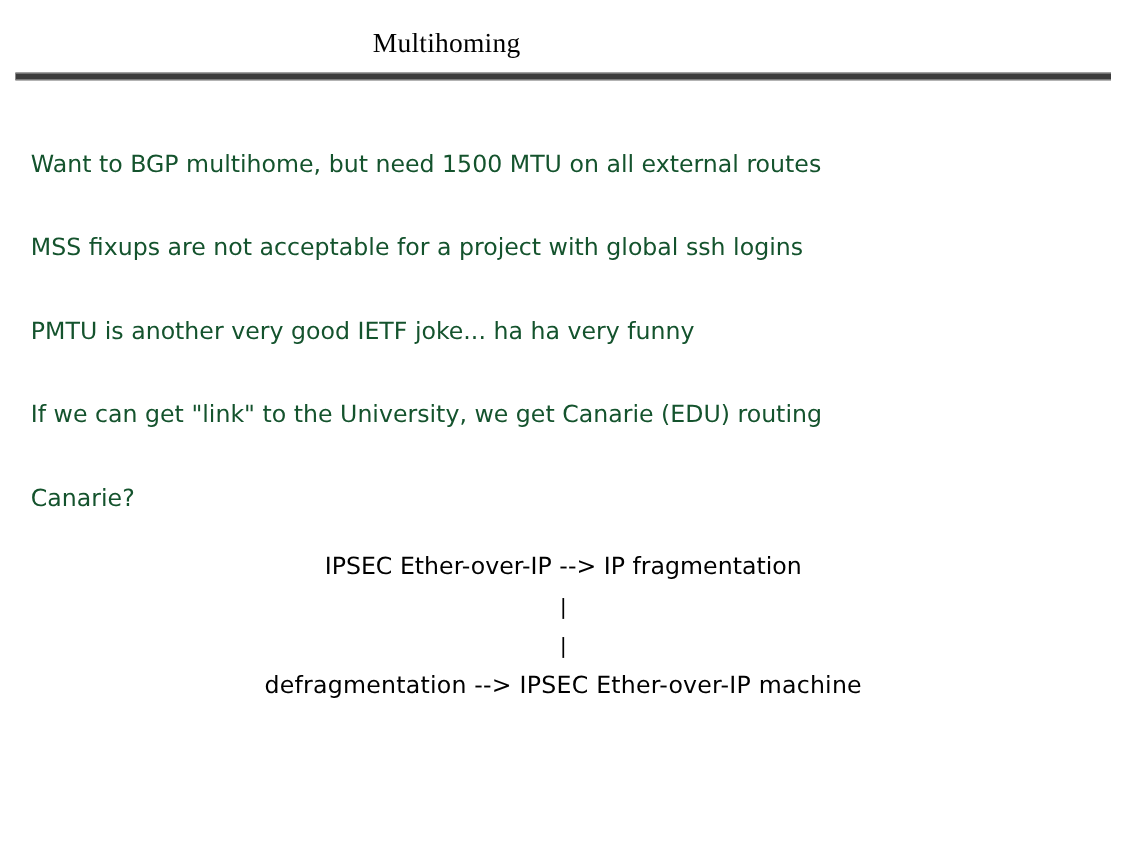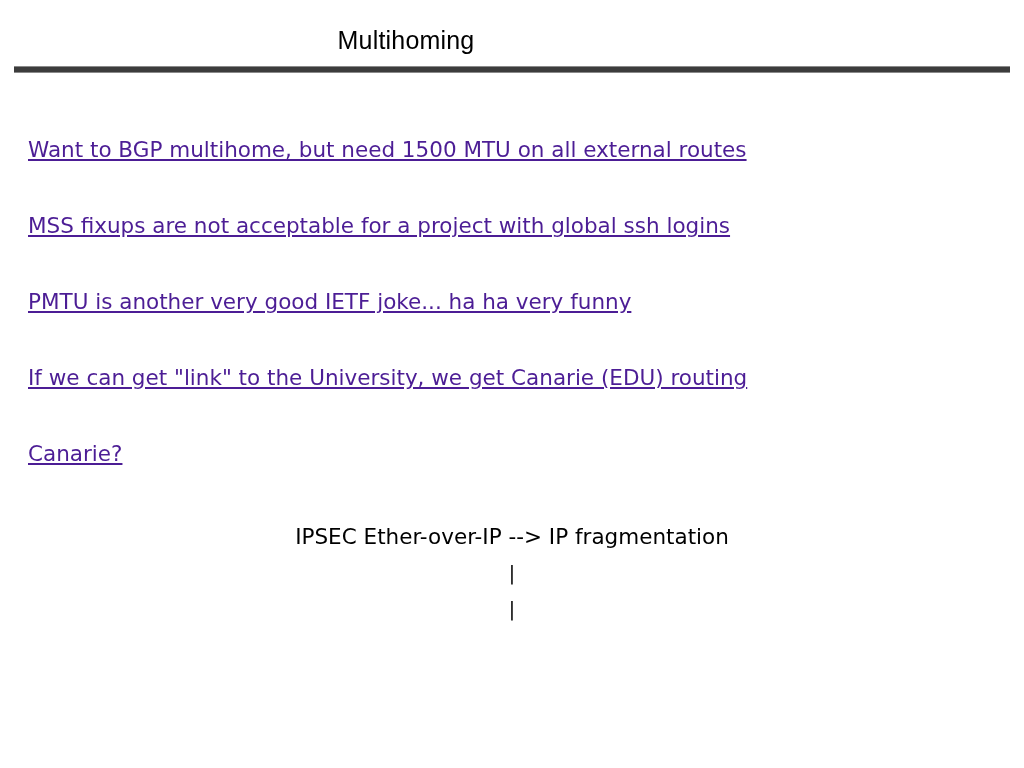--- a/index.html
+++ b/index.html
@@ -20,61 +20,59 @@
     box-sizing: border-box;
   }
   .slide-title {
     position: absolute;
     top: 26px;
     left: 0;
     width: 812px;
     text-align: center;
     font-size: 25px;
     color: #000000;
-    font-family: Liberation Sans, sans-serif;
+    font-family: Liberation Serif, serif;
     letter-spacing: 0.2px;
   }
   .title-rule {
     position: absolute;
     top: 66px;
     left: 14px;
     width: 996px;
     height: 5px;
     background: #3c3c3c;
     border-top: 1px solid #8a8a8a;
     border-bottom: 1px solid #8a8a8a;
   }
   .bullets {
     position: absolute;
     top: 112px;
     left: 28px;
     width: 960px;
   }
   .bullet {
-    color: #4c1d95;
+    color: #14532d;
     font-size: 21.5px;
     line-height: 76px;
     white-space: nowrap;
     font-family: "DejaVu Sans", sans-serif;
-    text-decoration: underline;
   }
   .diagram {
     position: absolute;
     top: 498px;
     left: 0;
     width: 1024px;
     text-align: center;
     color: #000000;
   }
   .diagram-row {
     font-size: 21.5px;
     line-height: 36px;
     white-space: nowrap;
     font-family: "DejaVu Sans", sans-serif;
-    margin-top: 21px;
   }
   .connector {
     font-size: 19px;
     line-height: 36px;
     color: #000000;
     font-family: "DejaVu Sans", sans-serif;
   }
   .diagram-row.spaced {
     letter-spacing: 0.2px;
   }
@@ -92,15 +90,16 @@
     <div class="bullet">MSS fixups are not acceptable for a project with global ssh logins</div>
     <div class="bullet">PMTU is another very good IETF joke... ha ha very funny</div>
     <div class="bullet">If we can get "link" to the University, we get Canarie (EDU) routing</div>
     <div class="bullet">Canarie?</div>
   </div>
 
   <div class="diagram">
     <div class="diagram-row">IPSEC Ether-over-IP --&gt; IP fragmentation</div>
     <div class="connector">|</div>
     <div class="connector">|</div>
+    <div class="diagram-row spaced">defragmentation  --&gt; IPSEC Ether-over-IP machine</div>
   </div>
 
 </div>
 
 </body></html>

